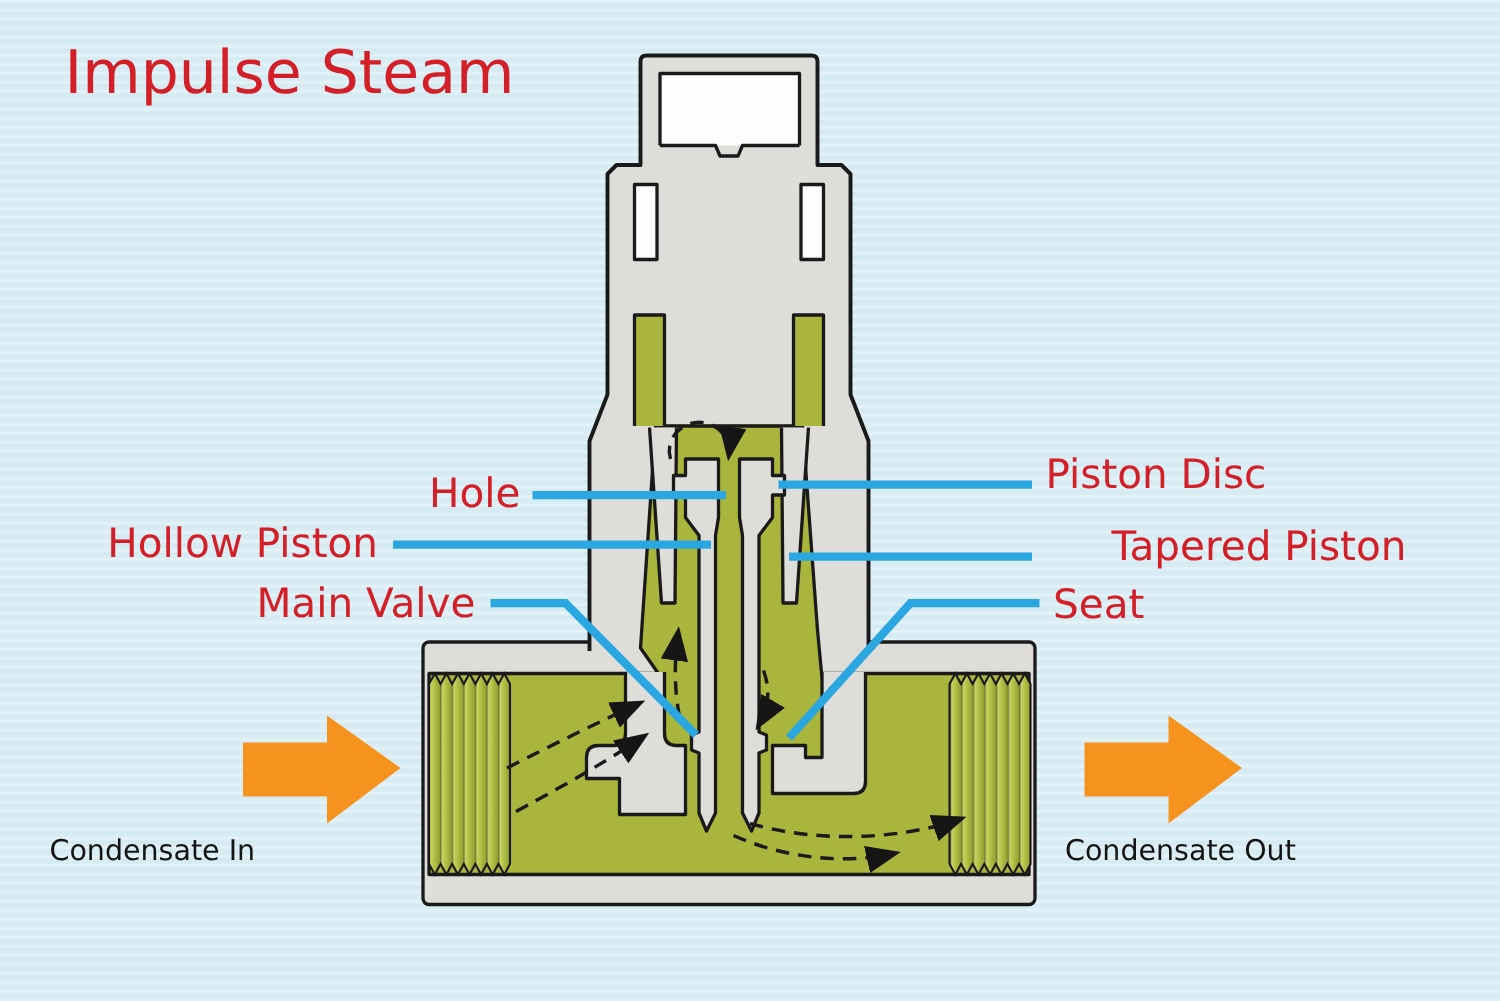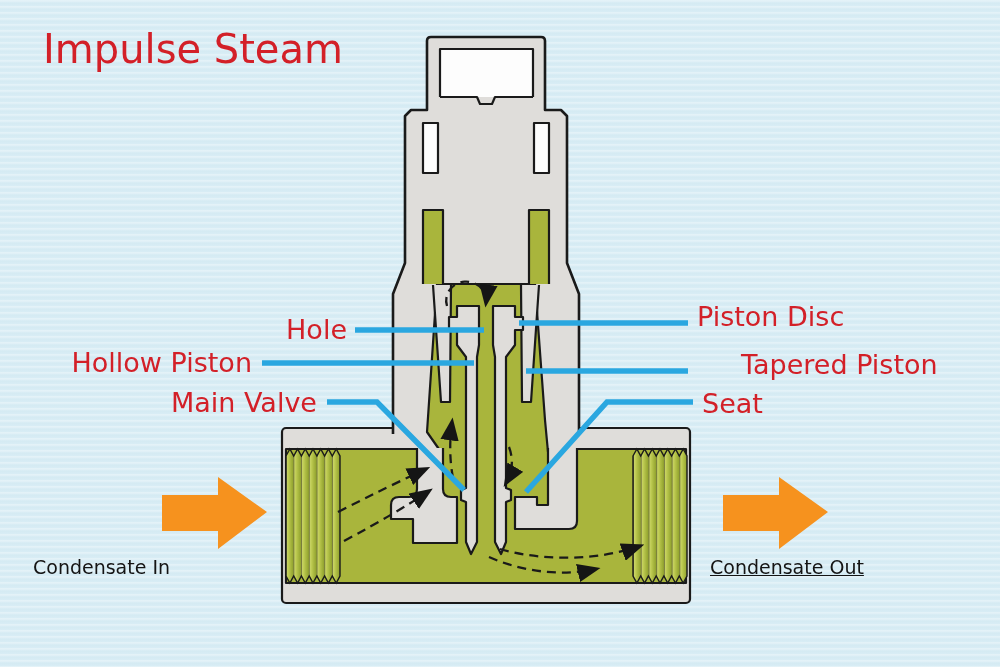--- a/index.html
+++ b/index.html
@@ -128,13 +128,13 @@
 </div>
 
 <div class="lbl r" style="left:147px;top:314px;width:200px;">Hole</div>
 <div class="lbl r" style="left:40px;top:347px;width:212px;text-align:right;">Hollow Piston</div>
 <div class="lbl r" style="left:97px;top:387px;width:220px;">Main Valve</div>
 <div class="lbl" style="left:697px;top:301px;">Piston Disc</div>
 <div class="lbl" style="left:697px;top:349px;margin-left:44px;">Tapered Piston</div>
 <div class="lbl" style="left:702px;top:388px;text-align:right;">Seat</div>
 
 <div class="blk" style="left:33px;top:556px;">Condensate In</div>
-<div class="blk" style="left:710px;top:556px;text-decoration:underline;">Condensate Out</div>
+<div class="blk" style="left:710px;top:556px;">Condensate Out</div>
 
 </body></html>

